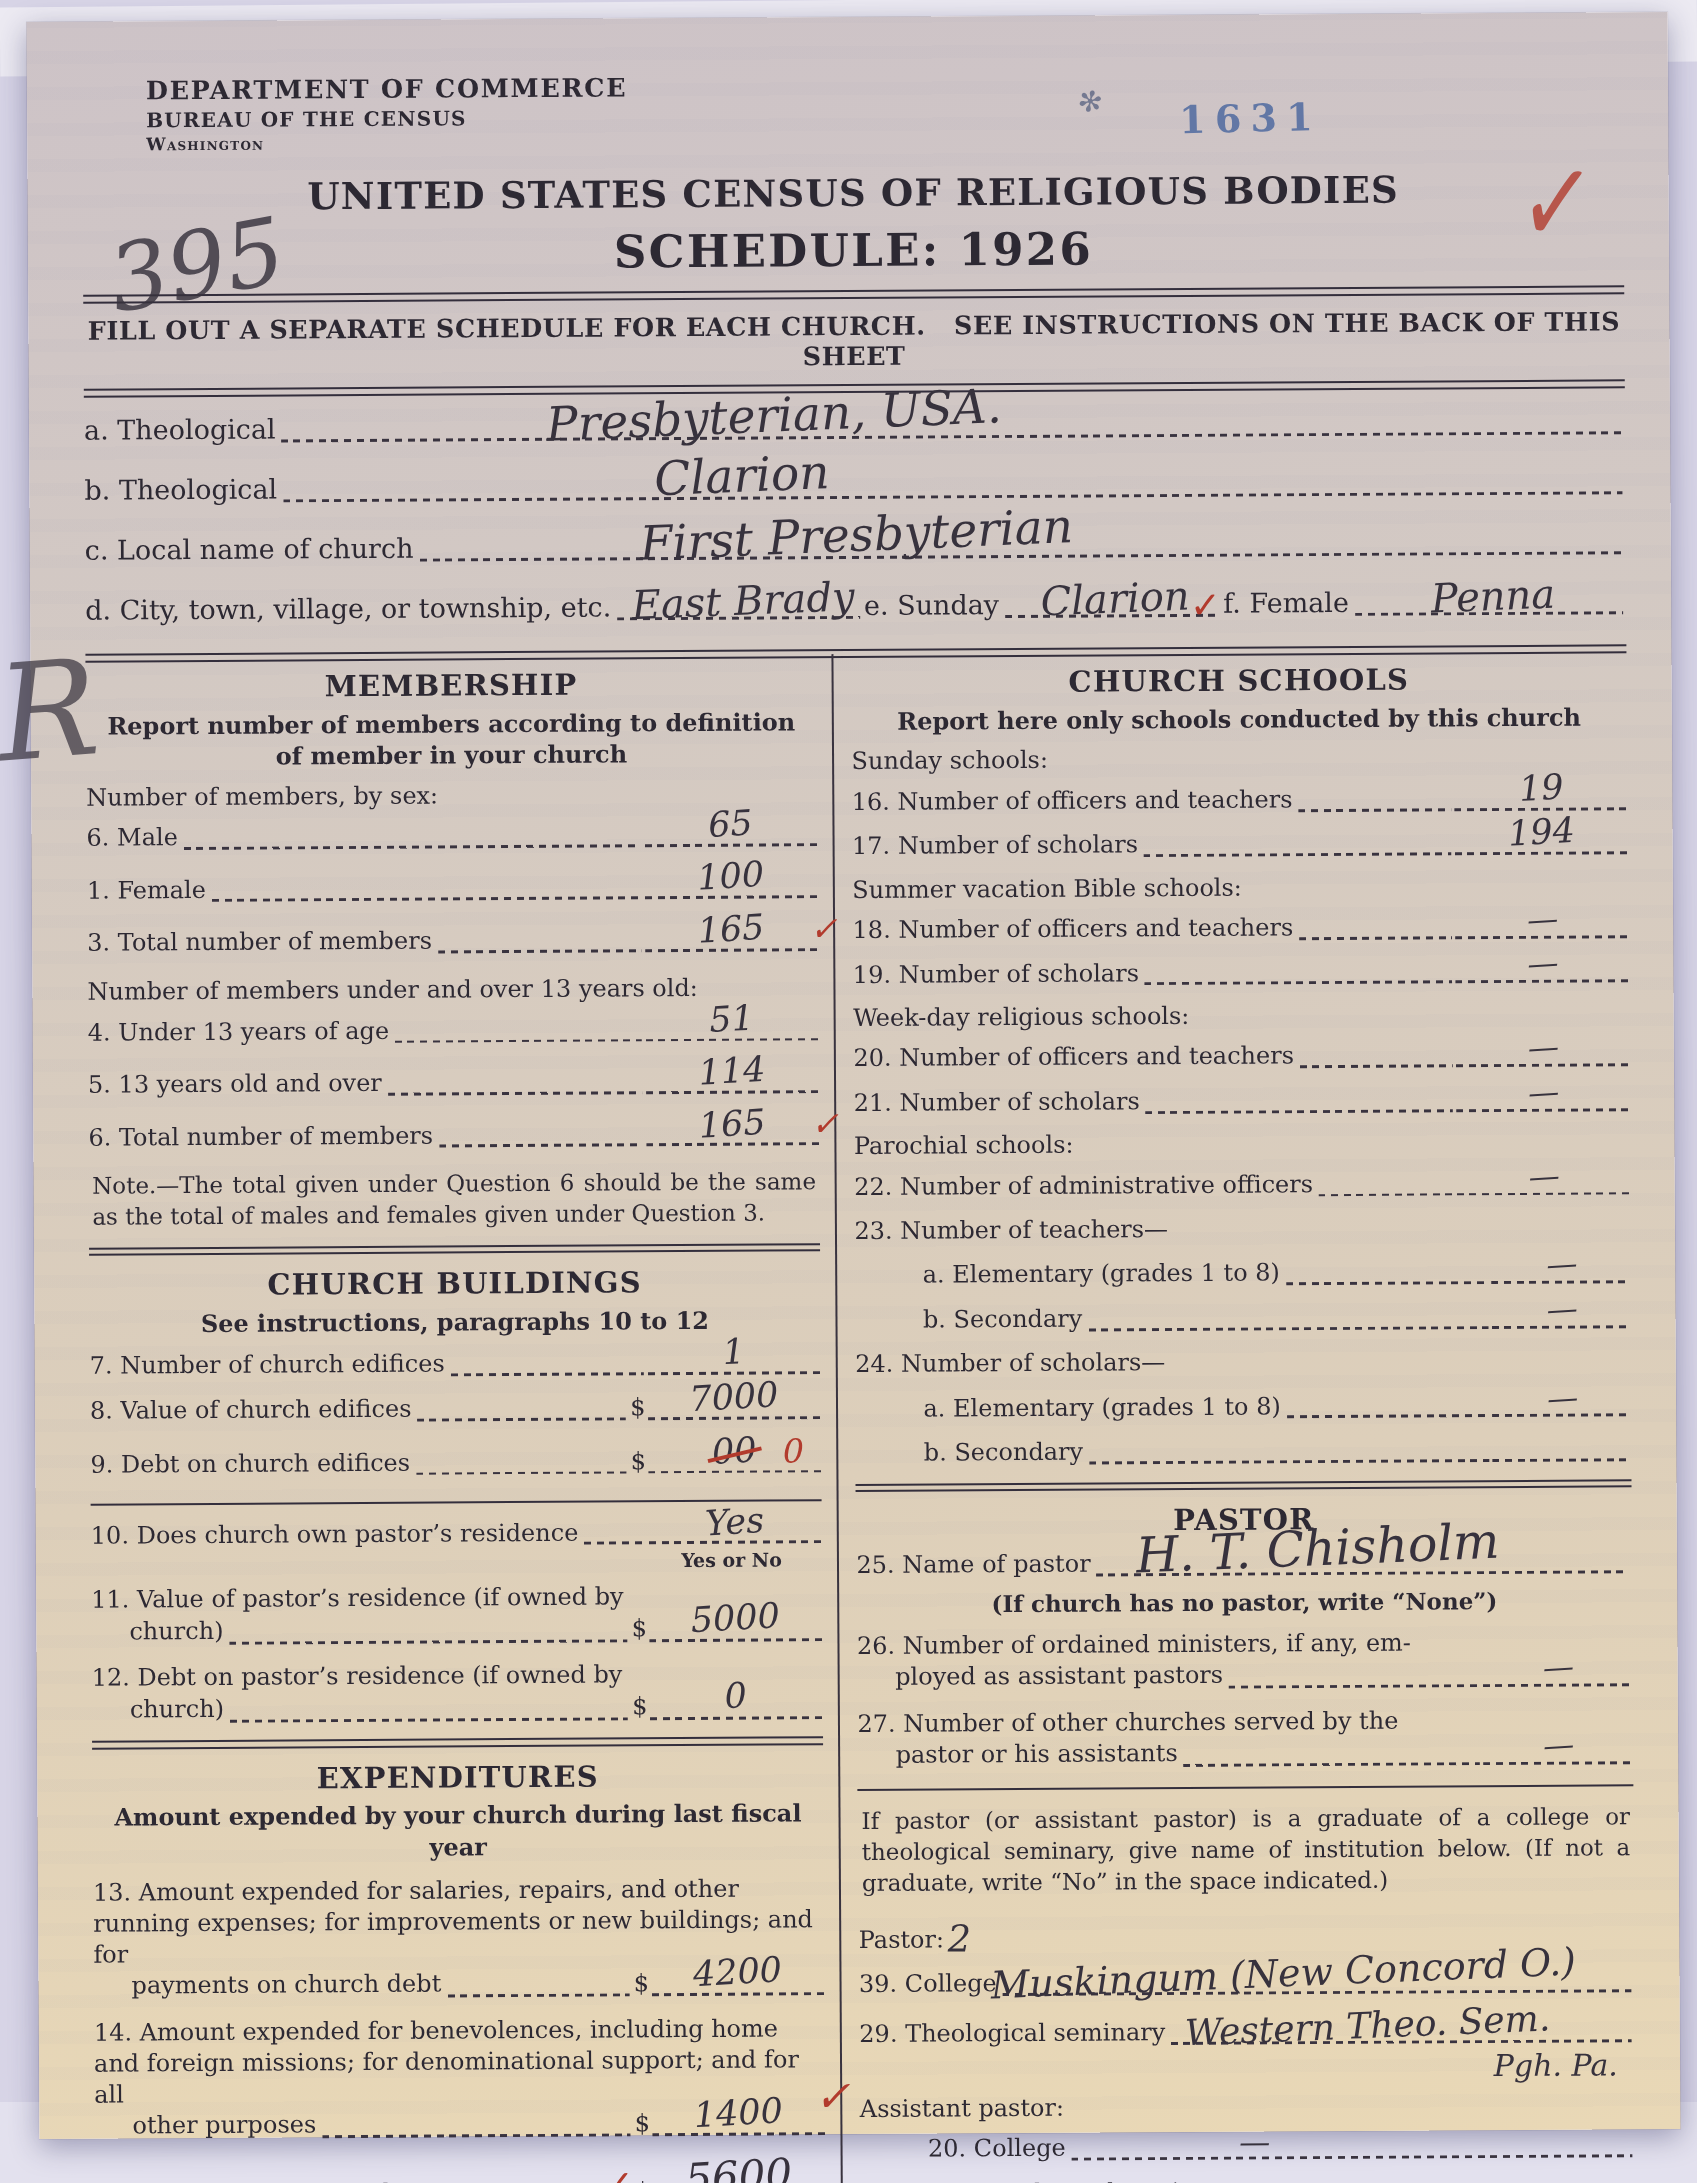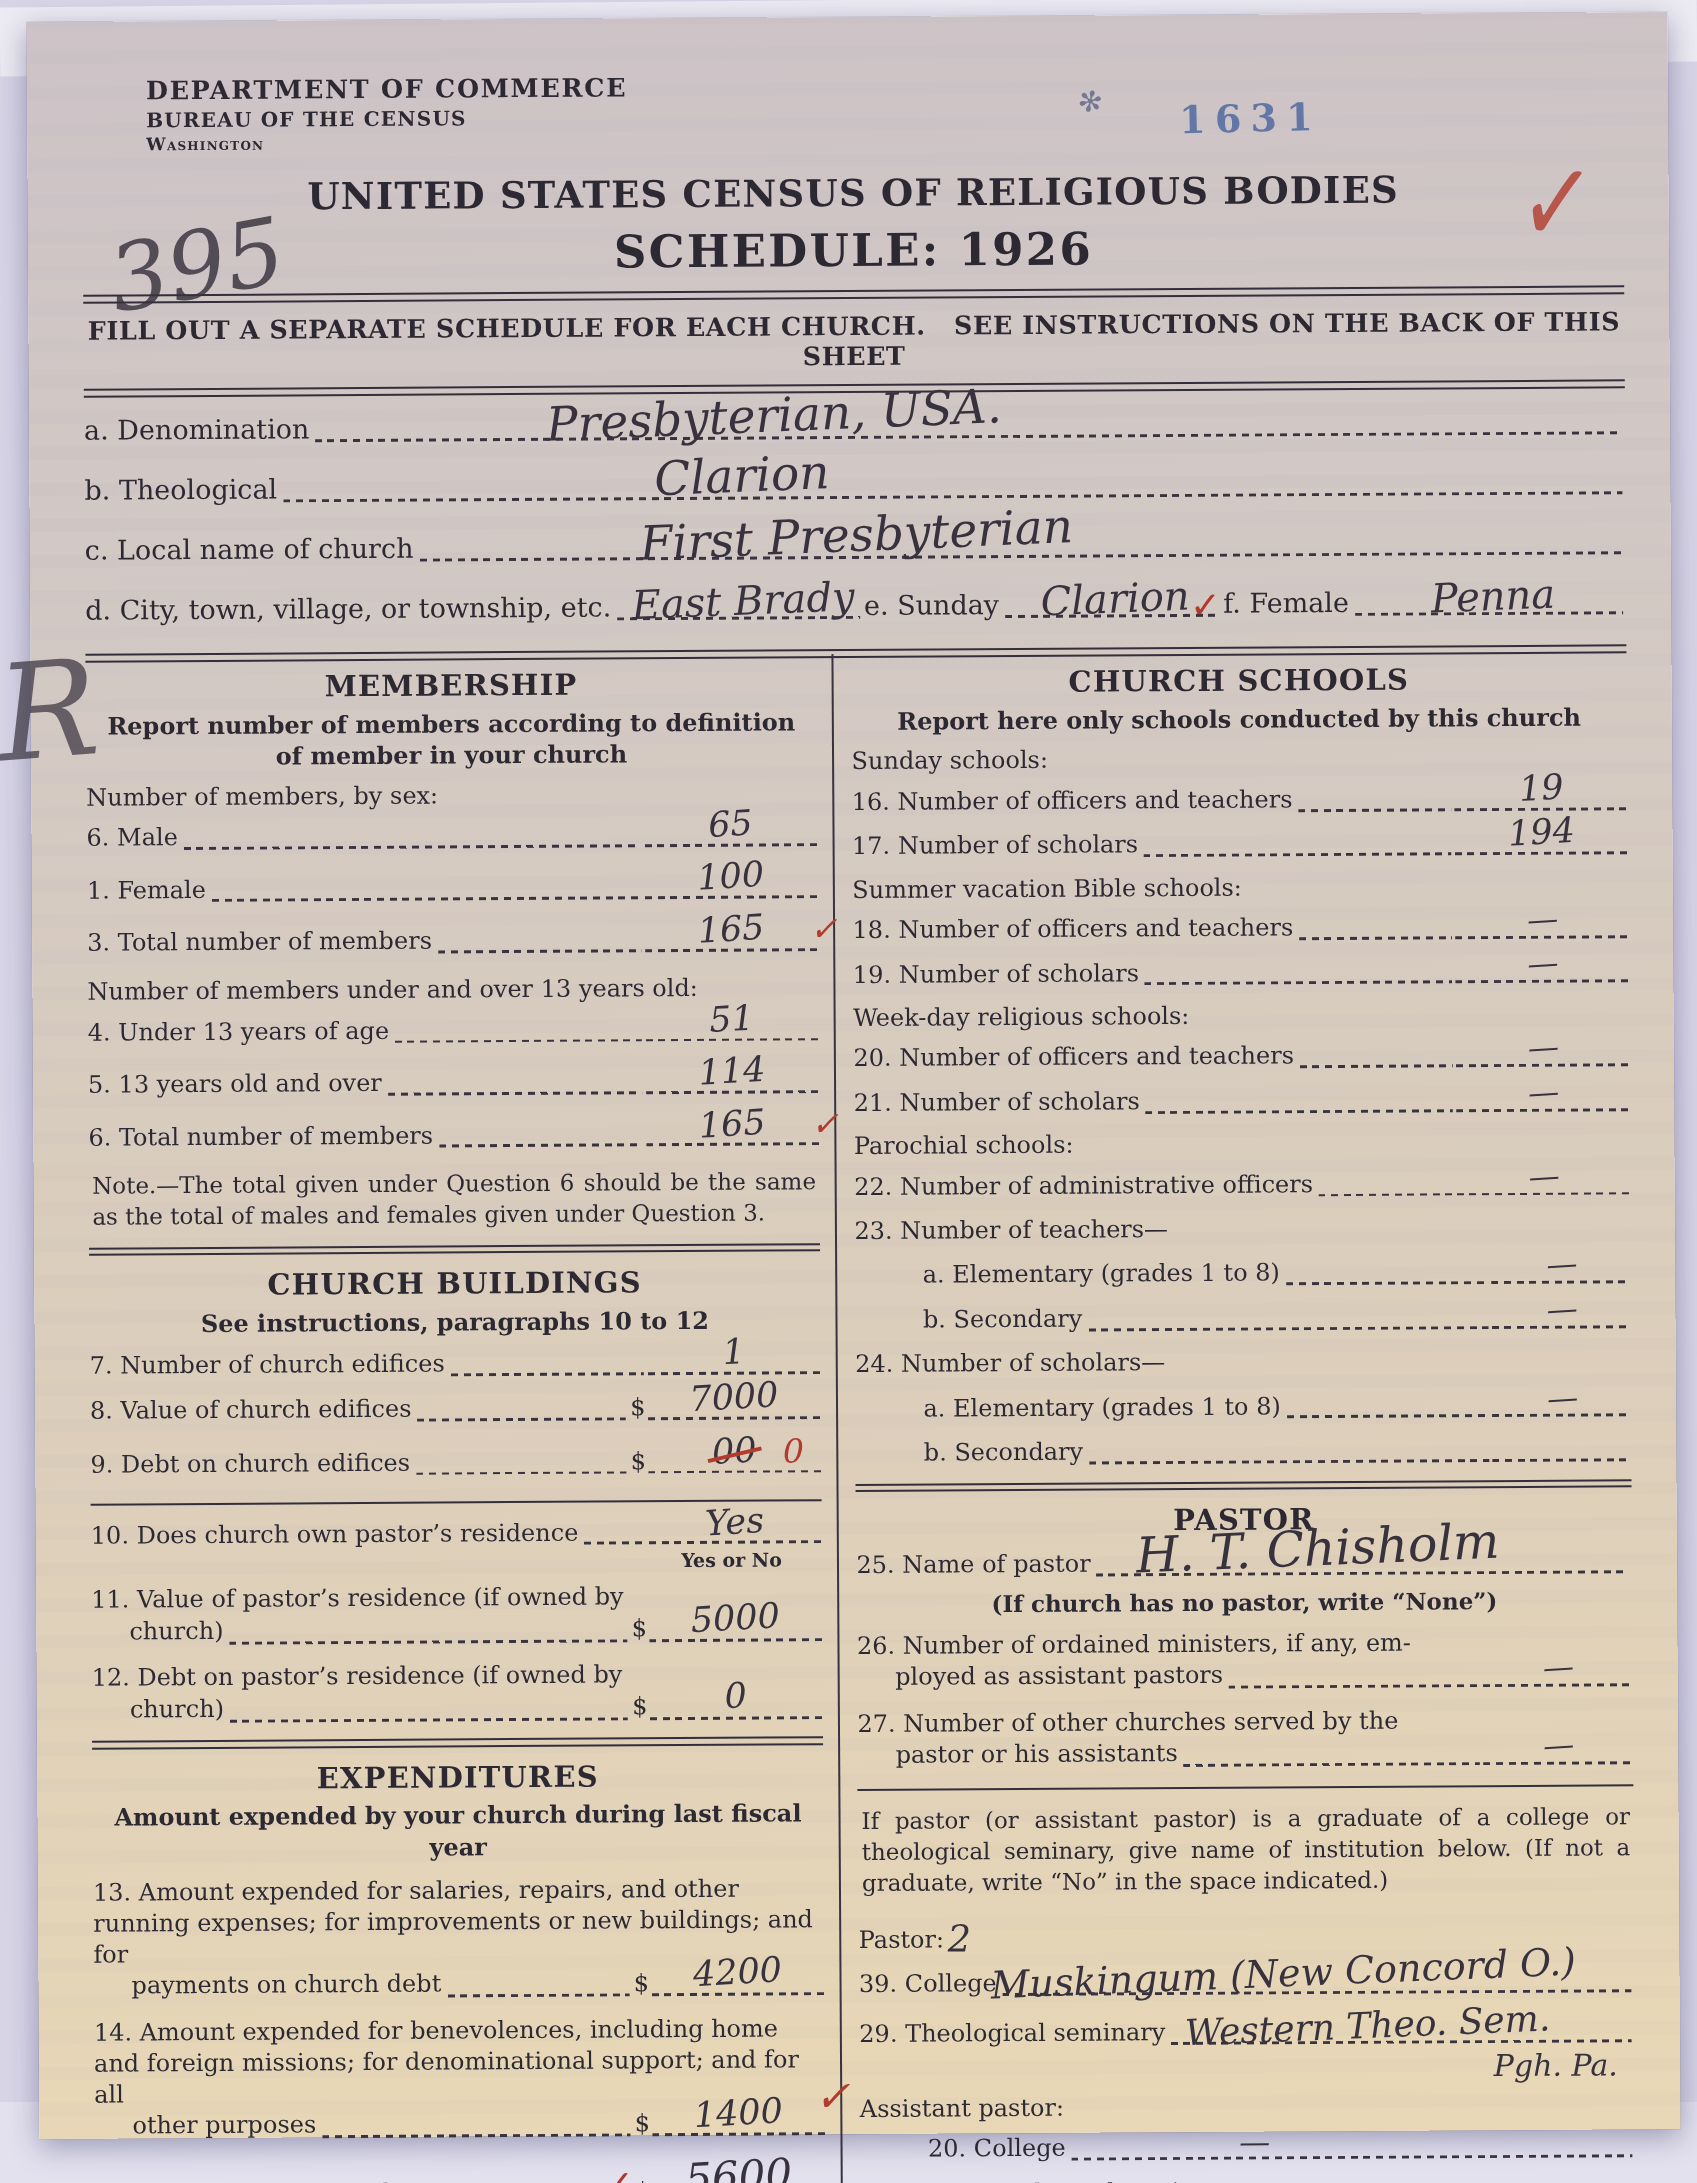--- a/index.html
+++ b/index.html
@@ -113,21 +113,21 @@
     </div>
 
     <div class="title1">UNITED STATES CENSUS OF RELIGIOUS BODIES</div>
     <div class="title2">SCHEDULE: 1926</div>
 
     <div class="rule2"></div>
     <div class="instruction">FILL OUT A SEPARATE SCHEDULE FOR EACH CHURCH.   SEE INSTRUCTIONS ON THE BACK OF THIS SHEET</div>
     <div class="rule2"></div>
 
     <div class="frow">
-      <span class="flabel">a. Denomination</span>
+      <span class="flabel">a. Theological</span>
       <span class="leader"></span>
       <span class="hand f-ans ans-a">Presbyterian, USA.</span>
     </div>
     <div class="frow">
       <span class="flabel">b. Theological</span>
       <span class="leader"></span>
       <span class="hand f-ans ans-b">Clarion</span>
     </div>
     <div class="frow">
       <span class="flabel">c. Local name of church</span>

